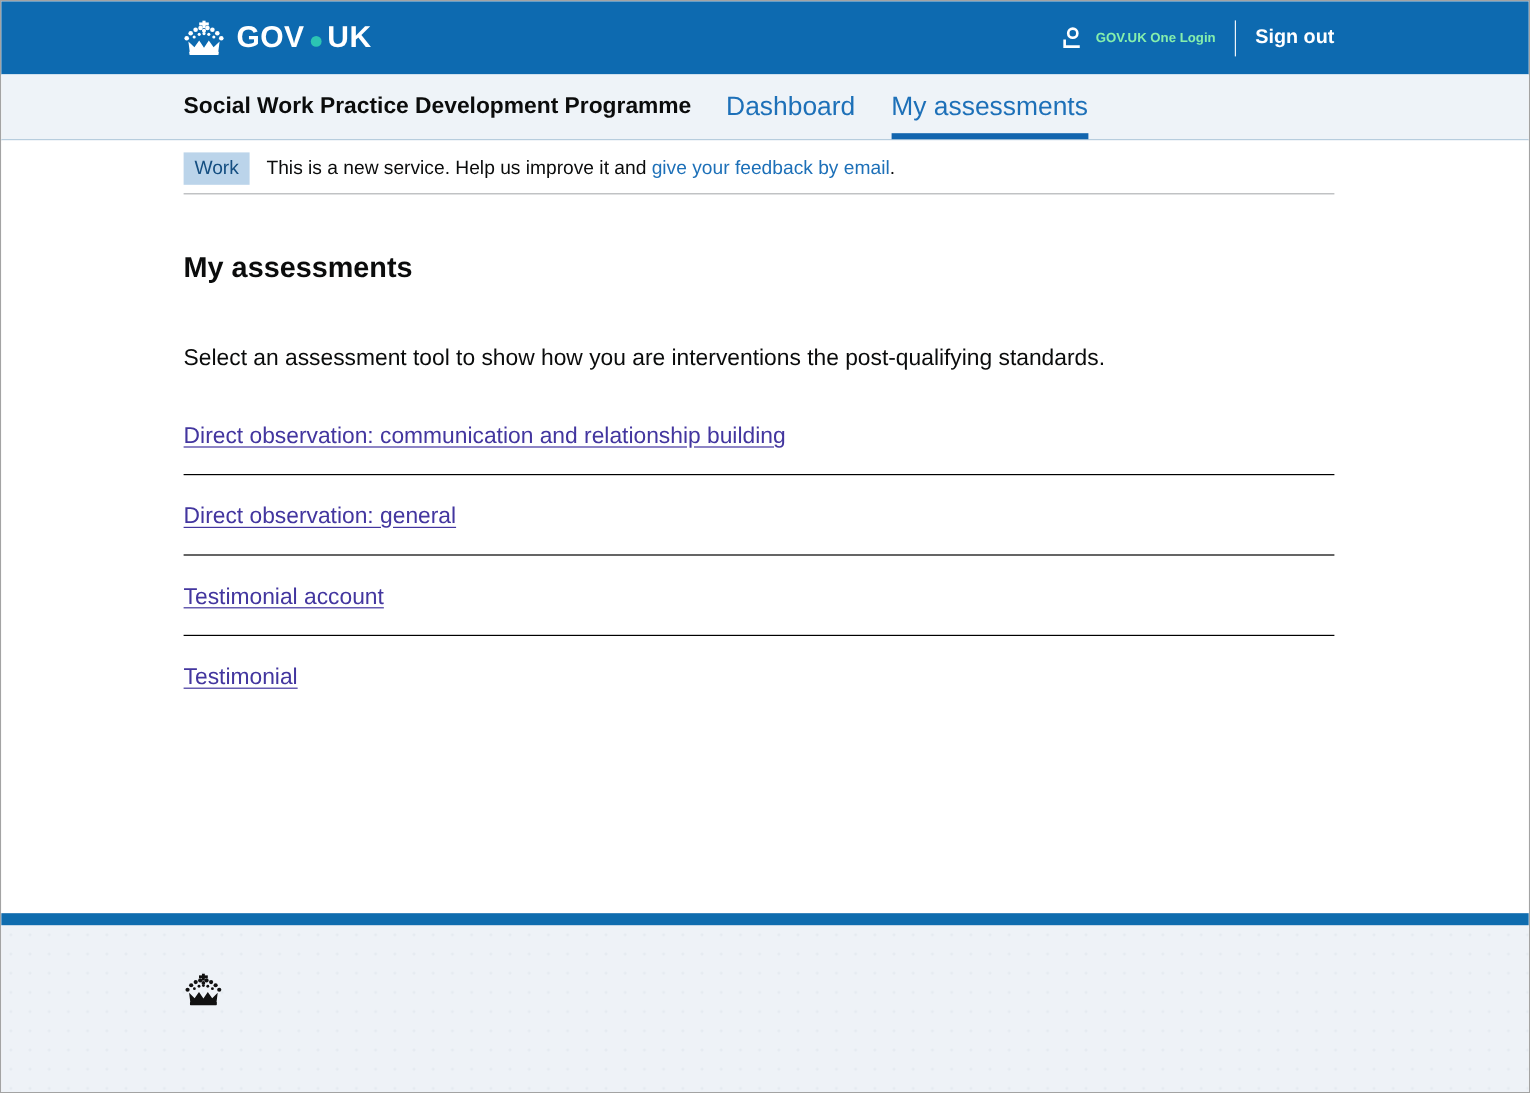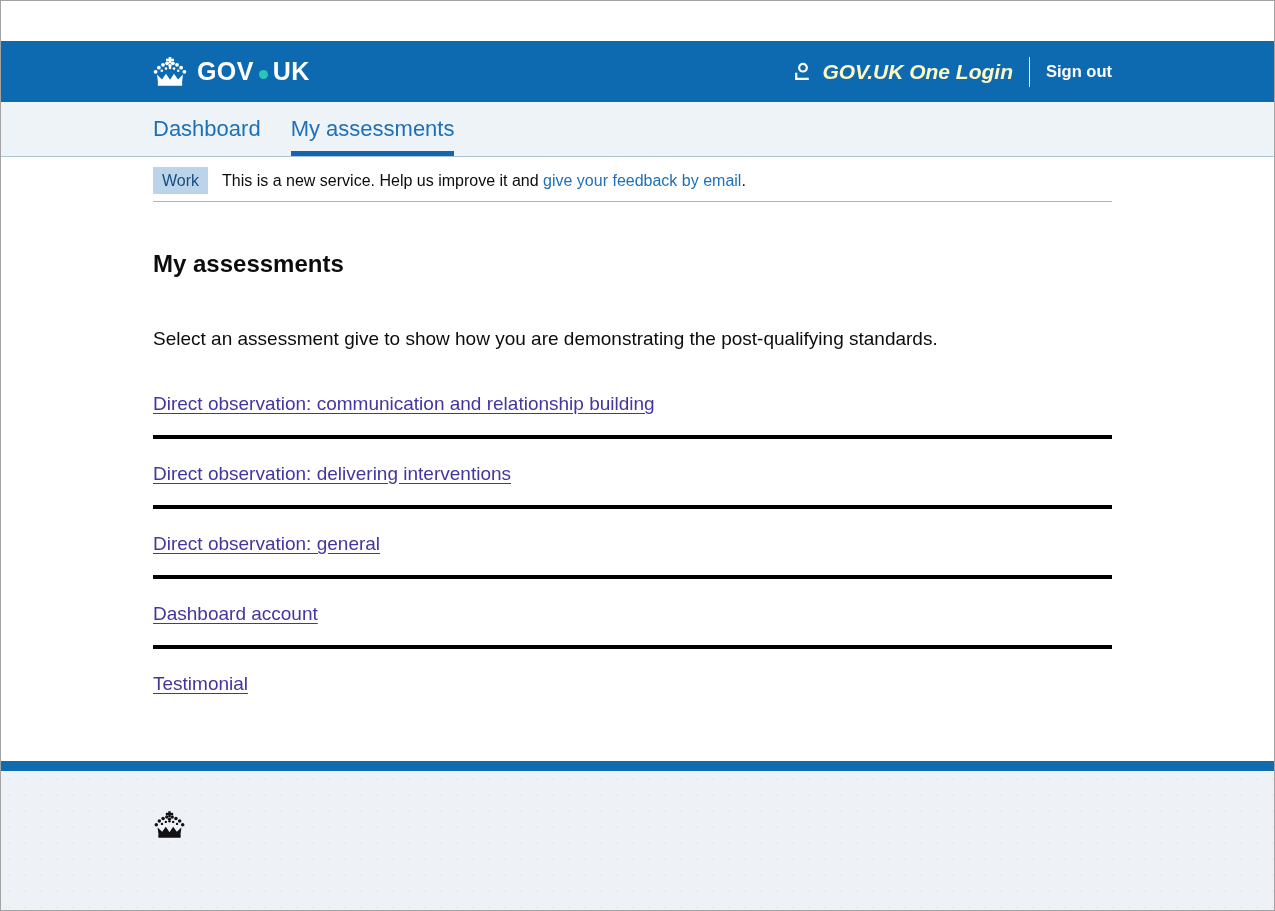--- a/index.html
+++ b/index.html
@@ -14,35 +14,34 @@
     overflow: hidden;
   }
 
   
   .govuk-header {
     height: 61px; flex: 0 0 61px;
     background: #0d6ab0;
     display: flex; 
     padding: 0 162px 0 151px;
     color: #fff;
-    margin-top: 40px;
   }
   .logo-link { display: inline-flex; align-items: center; gap: 9px; color:#fff; text-decoration: none; }
   .crown { display:block; }
   .crown-white { width: 36px; height: 30px; fill:#fff; }
   .logotype {
     display: inline-flex; align-items: center;
     font-size: 25px; font-weight: 700; letter-spacing: .4px; color:#fff;
   }
   .logo-dot {
     width: 9px; height: 9px; border-radius: 50%;
     background: #2cc5b3; margin: 5px 5px 0 5px;
   }
   .header-right { margin-left: auto; display: flex; align-items: center; }
-  .one-login { display: inline-flex; align-items: center; gap: 9px; color:#fef9c3; text-decoration: none; font-weight: 700; font-size: 21px; font-style: italic; }
+  .one-login { display: inline-flex; align-items: center; gap: 9px; color:#86efac; text-decoration: none; font-weight: 700; font-size: 11px; }
   .one-login-icon { display:block; }
   .header-divider { width: 1px; height: 30px; background: rgba(255,255,255,.92); margin: 0 16px; }
   .sign-out { color:#fff; text-decoration:none; font-weight:700; font-size:16.5px; }
 
   
   .service-nav {
     flex: 0 0 55px; height: 55px;
     background: #eef3f8;
     border-bottom: 1px solid #aac4d8;
     display: flex; align-items: stretch;
@@ -79,21 +78,21 @@
   .page-title {
     margin-top: 48px;
     font-size: 24px; font-weight: 700; color: #0b0c0c; line-height: 28px;
   }
   .intro {
     margin-top: 49px;
     font-size: 19px; color: #0b0c0c; line-height: 24px;
   }
 
   .assessment-list { list-style: none; margin-top: 18px; }
-  .assessment-list li { padding: 24px 0 20px; border-bottom: 4px solid #000000; }
+  .assessment-list li { padding: 24px 0 20px; border-bottom: 1px solid #000000; }
   .assessment-list li:last-child { border-bottom: none; }
   .assessment-link {
     font-size: 19px; line-height: 22px;
     color: #1d70b8;
     text-decoration: underline;
     text-underline-offset: 3px;
   }
   .assessment-link.visited { color: #43369f; }
 
   
@@ -153,51 +152,49 @@
           <path d="M4.4 12.4 V18.7 H17.6"></path>
         </svg>
         <span>GOV.UK One Login</span>
       </a>
       <span class="header-divider"></span>
       <a class="sign-out">Sign out</a>
     </div>
   </header>
 
   <nav class="service-nav">
+    <span class="service-name">Social Work Practice Development Programme</span>
     <div class="service-nav-links">
       <a class="service-nav-link">Dashboard</a>
       <a class="service-nav-link active">My assessments</a>
     </div>
   </nav>
 
   <main class="main">
 
     <div class="phase-banner">
       <span class="beta-tag">Work</span>
       <span class="phase-text">
         <span>This is a new service. Help us improve it and </span><a>give your feedback by email</a><span>.</span>
       </span>
     </div>
 
     <h1 class="page-title">My assessments</h1>
 
-    <p class="intro">Select an assessment give to show how you are demonstrating the post-qualifying standards.</p>
+    <p class="intro">Select an assessment tool to show how you are interventions the post-qualifying standards.</p>
 
     <ul class="assessment-list">
       <li>
         <a class="assessment-link visited">Direct observation: communication and relationship building</a>
       </li>
       <li>
-        <a class="assessment-link visited">Direct observation: delivering interventions</a>
-      </li>
-      <li>
         <a class="assessment-link visited">Direct observation: general</a>
       </li>
       <li>
-        <a class="assessment-link visited">Dashboard account</a>
+        <a class="assessment-link visited">Testimonial account</a>
       </li>
       <li>
         <a class="assessment-link visited">Testimonial</a>
       </li>
     </ul>
 
   </main>
 
   <footer class="govuk-footer">
     <svg class="crown crown-black">

